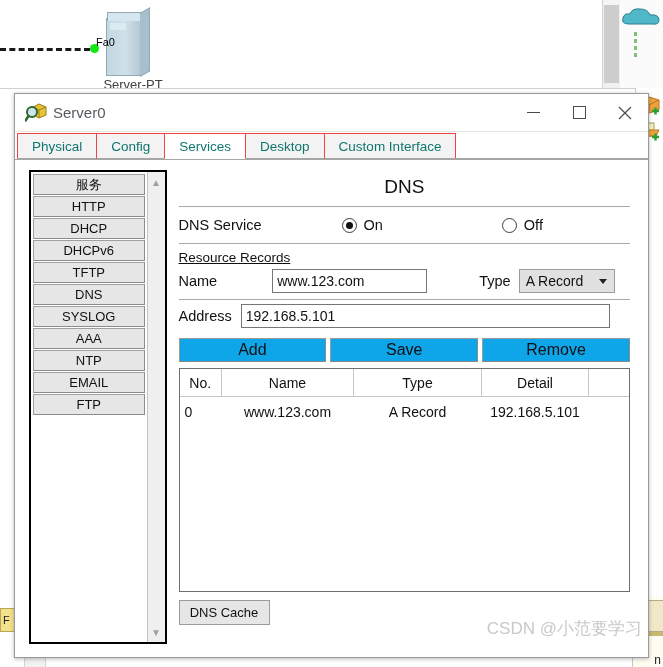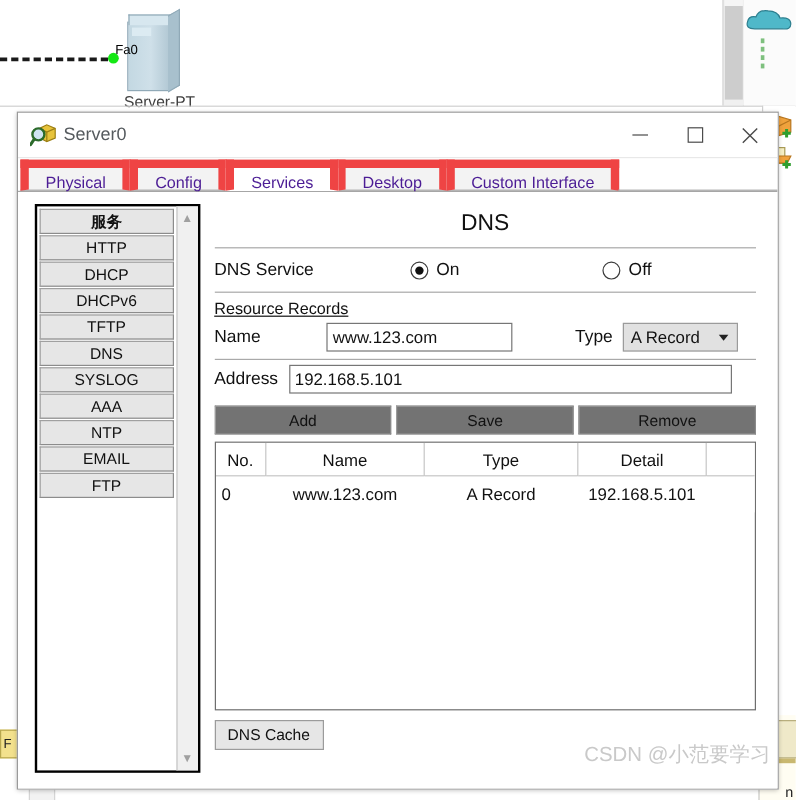--- a/index.html
+++ b/index.html
@@ -162,23 +162,23 @@
   .tabstrip {
     position:relative; height: 27px;
     background:#ffffff;
     display:flex; align-items:flex-end;
     padding-left: 2px;
     border-bottom:1px solid #a6a6a6;
   }
   .tab {
     height: 26px; line-height: 25px;
     padding: 0 14px;
-    font-size: 13.5px; color:#4c1d95;
+    font-size: 13.5px; color:#0f766e;
     background:#f3f3f3;
-    border:7px solid #ef4444;
+    border:1px solid #ef4444;
     border-bottom:1px solid #a6a6a6;
     margin-right: -1px;
     box-sizing:border-box;
     white-space:nowrap;
   }
   .tab.active {
     background:#ffffff;
     border-bottom:1px solid #ffffff;
     position:relative; z-index:2;margin-top:24px;
   }
@@ -213,21 +213,21 @@
     font-size: 13px;
     color:#111;
     background:#e6e6e6;
     border:1px solid #a0a0a0;
     border-right-color:#8c8c8c; border-bottom-color:#8c8c8c;
     margin-bottom: 1px;
     box-sizing:border-box;
     white-space:nowrap;
     overflow:hidden;
   }
-  .svc-item.header { font-weight:bold; }
+  .svc-item.header { font-weight:normal; }
   .svc-scroll {
     width: 17px;
     background:#f0f0f0;
     border-left:1px solid #c4c4c4;
     position:relative;
   }
   .svc-arrow {
     position:absolute; left:0; width:17px; height:16px;
     display:flex; align-items:center; justify-content:center;
     color:#a0a0a0; font-size:10px;
@@ -306,24 +306,24 @@
     width:0;height:0;
     border-left:4.5px solid transparent;
     border-right:4.5px solid transparent;
     border-top:5px solid #222;
   }
 
   .btn-row { display:flex; gap: 4px; padding: 6px 0 6px 0; }
   .btn {
     flex:1;
     height: 24px;
-    background:#737373;
+    background:#0ea5e9;
     border:1px solid #9b9b9b;
     border-right-color:#8a8a8a; border-bottom-color:#8a8a8a;
-    font-size: 13px; color:#111;
+    font-size: 16px; color:#111;
     display:flex; align-items:center; justify-content:center;
     box-sizing:border-box;
     font-family:"Liberation Sans", sans-serif;
   }
 
   
   .table-box {
     border:1px solid #6e6e6e;
     height: 224px;
     background:#ffffff;

